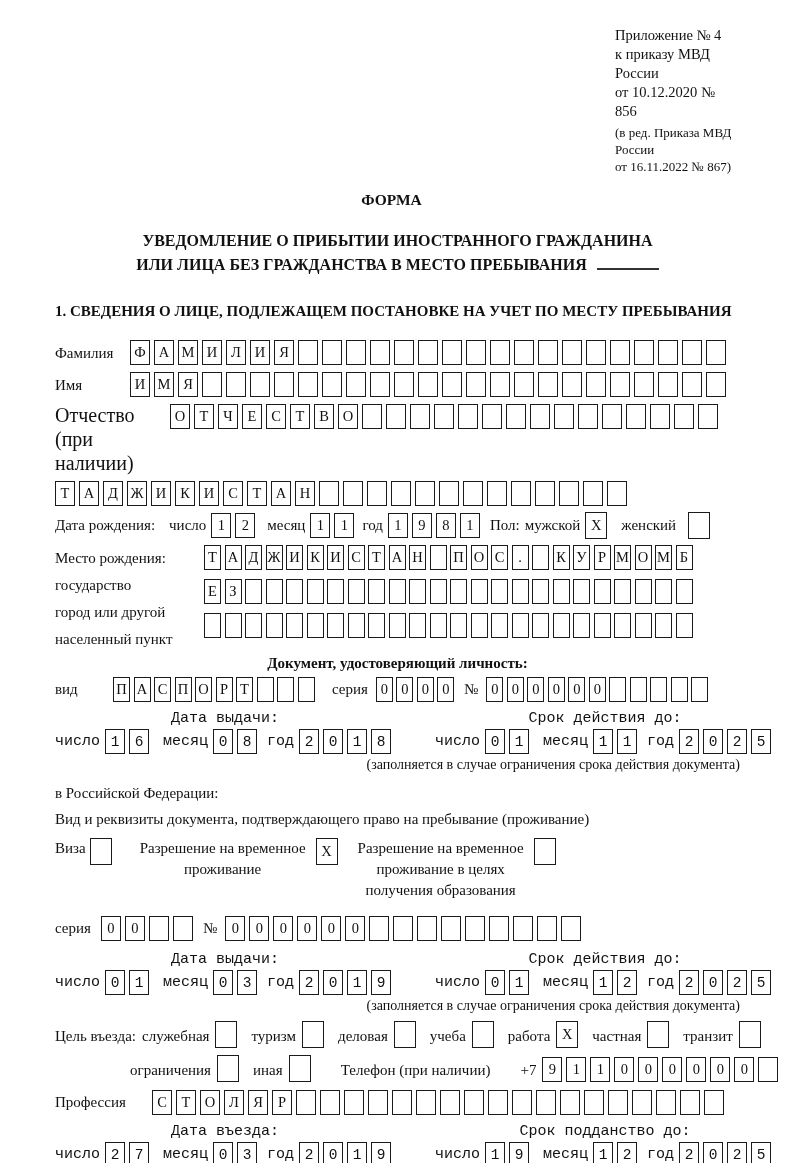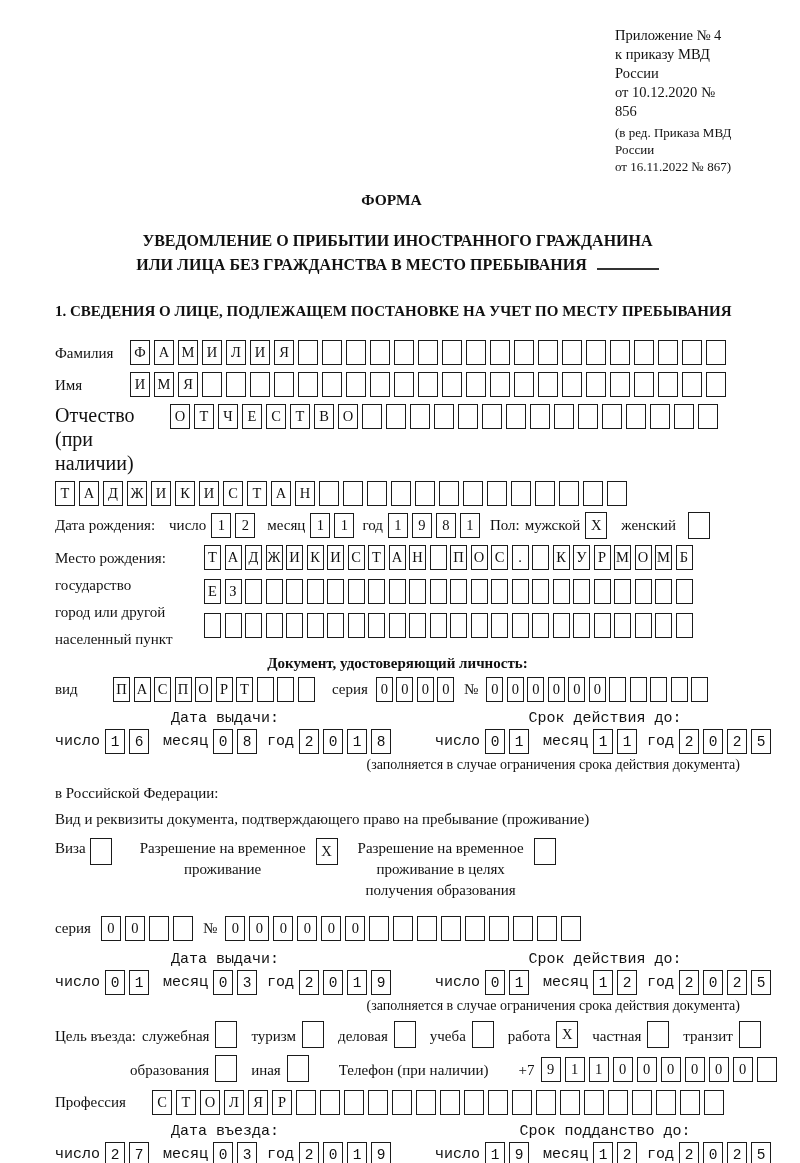--- a/index.html
+++ b/index.html
@@ -540,21 +540,21 @@
     <span class="boxes cbx">
         <span class="cell"></span>
       </span>
     <span class="lbl">транзит</span>
     <span class="boxes cbx">
         <span class="cell"></span>
       </span>
   </div>
 
   <div class="purline" style="padding-left:75px;">
-    <span class="lbl">образования</span>
+    <span class="lbl">ограничения</span>
     <span class="boxes cbx">
         <span class="cell"></span>
       </span>
     <span class="lbl">иная</span>
     <span class="boxes cbx" style="margin-right:26px;">
         <span class="cell"></span>
       </span>
     <span class="lbl" style="margin-right:30px;">Телефон (при наличии)</span>
     <span class="lbl" style="margin-right:6px;">+7</span>
     <span class="boxes">

